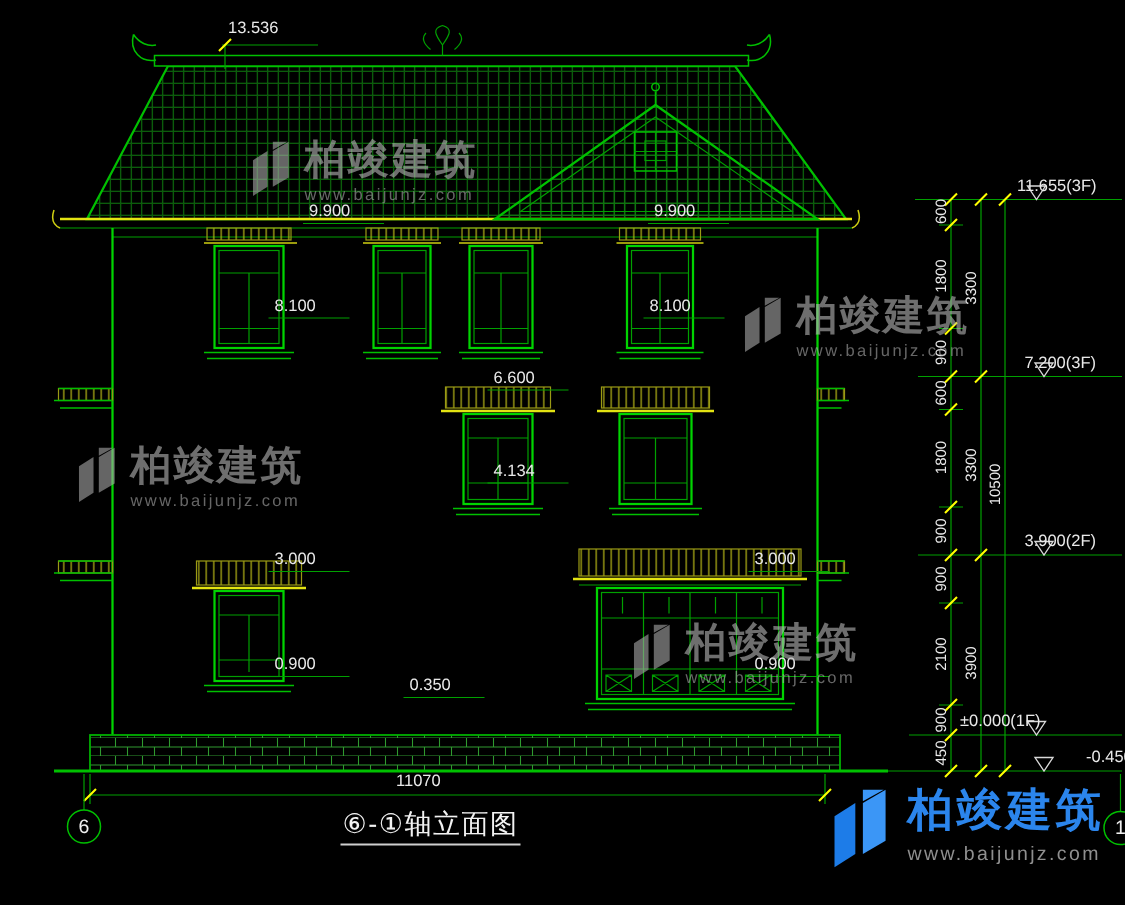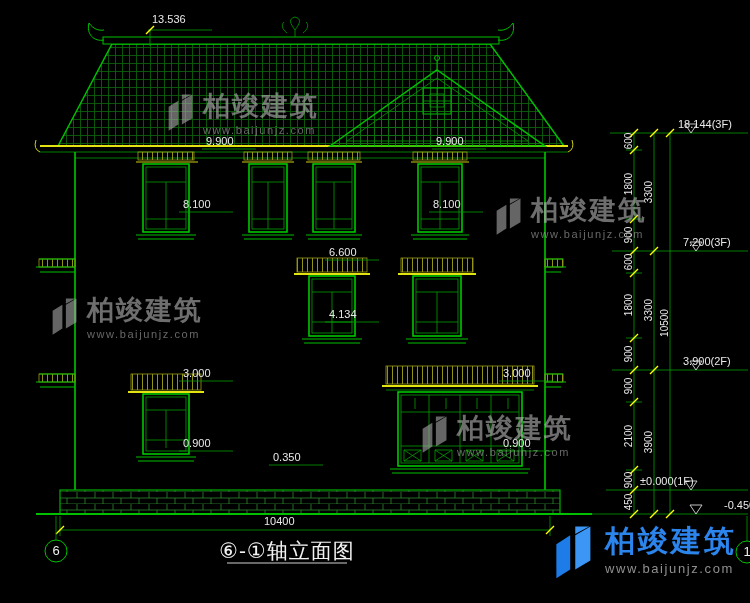--- a/index.html
+++ b/index.html
@@ -16,21 +16,21 @@
   .tri{stroke:#d8d8d8;stroke-width:.9;fill:none}
   .wline{stroke:#cfcfcf;stroke-width:1.2;fill:none}
   .vhbox{fill:url(#vh);stroke:#9a9a14;stroke-width:.8}
   .brickbox{fill:url(#bricks);stroke:#00b000;stroke-width:1.2}
   .roofpoly{fill:url(#tiles);stroke:#00c000;stroke-width:1.5}
   
   .lbl{position:absolute;color:#e9e9e9;font-size:11px;white-space:nowrap;}
   .vdim{position:absolute;color:#e9e9e9;font-size:10px;white-space:nowrap;
         transform:translate(-50%,-50%) rotate(-90deg);}
   .title{position:absolute;left:212px;top:537px;width:150px;text-align:center;
-         color:#f2f2f2;font-size:21px;letter-spacing:1px;}
+         color:#f2f2f2;font-size:18px;letter-spacing:1px;}
   .bub{position:absolute;width:22px;height:22px;line-height:22px;text-align:center;
        color:#efefef;font-size:13px;}
   
   .wm{position:absolute;display:flex;align-items:flex-start;gap:7px;opacity:.6;}
   .wm-icon{position:static;width:30px;height:42px;}
   .wm-icon polygon{fill:#a9a9a9;}
   .wm-brand{font-size:27px;font-weight:bold;color:#b8b8b8;letter-spacing:2px;line-height:1.05;}
   .wm-url{font-size:11px;color:#ababab;letter-spacing:1.6px;margin-top:4px;}
   
   .logo{position:absolute;left:552px;top:524px;display:flex;align-items:flex-start;gap:9px;}
@@ -219,38 +219,38 @@
   <div class="lbl" style="left:436px;top:135px">9.900</div>
   <div class="lbl" style="left:183px;top:198px">8.100</div>
   <div class="lbl" style="left:433px;top:198px">8.100</div>
   <div class="lbl" style="left:329px;top:246px">6.600</div>
   <div class="lbl" style="left:329px;top:308px">4.134</div>
   <div class="lbl" style="left:183px;top:367px">3.000</div>
   <div class="lbl" style="left:503px;top:367px">3.000</div>
   <div class="lbl" style="left:183px;top:437px">0.900</div>
   <div class="lbl" style="left:503px;top:437px">0.900</div>
   <div class="lbl" style="left:273px;top:451px">0.350</div>
-  <div class="lbl" style="left:264px;top:515px">10400</div>
+  <div class="lbl" style="left:264px;top:515px">11070</div>
 
   <div class="vdim" style="left:628px;top:141px">600</div>
   <div class="vdim" style="left:628px;top:184px">1800</div>
   <div class="vdim" style="left:628px;top:235px">900</div>
   <div class="vdim" style="left:628px;top:262px">600</div>
   <div class="vdim" style="left:628px;top:305px">1800</div>
   <div class="vdim" style="left:628px;top:354px">900</div>
   <div class="vdim" style="left:628px;top:386px">900</div>
   <div class="vdim" style="left:628px;top:436px">2100</div>
   <div class="vdim" style="left:628px;top:480px">900</div>
   <div class="vdim" style="left:628px;top:502px">450</div>
   <div class="vdim" style="left:648px;top:192px">3300</div>
   <div class="vdim" style="left:648px;top:310px">3300</div>
   <div class="vdim" style="left:648px;top:442px">3900</div>
   <div class="vdim" style="left:664px;top:323px">10500</div>
 
-  <div class="lbl" style="left:678px;top:118px">18.144(3F)</div>
+  <div class="lbl" style="left:678px;top:118px">11.655(3F)</div>
   <div class="lbl" style="left:683px;top:236px">7.200(3F)</div>
   <div class="lbl" style="left:683px;top:355px">3.900(2F)</div>
   <div class="lbl" style="left:640px;top:475px">±0.000(1F)</div>
   <div class="lbl" style="left:724px;top:499px">-0.450</div>
 
   <div class="title">⑥-①轴立面图</div>
   <div class="bub" style="left:45px;top:540px">6</div>
   <div class="bub" style="left:736px;top:541px">1</div>
 
   <div class="wm" style="left:166px;top:92px">

